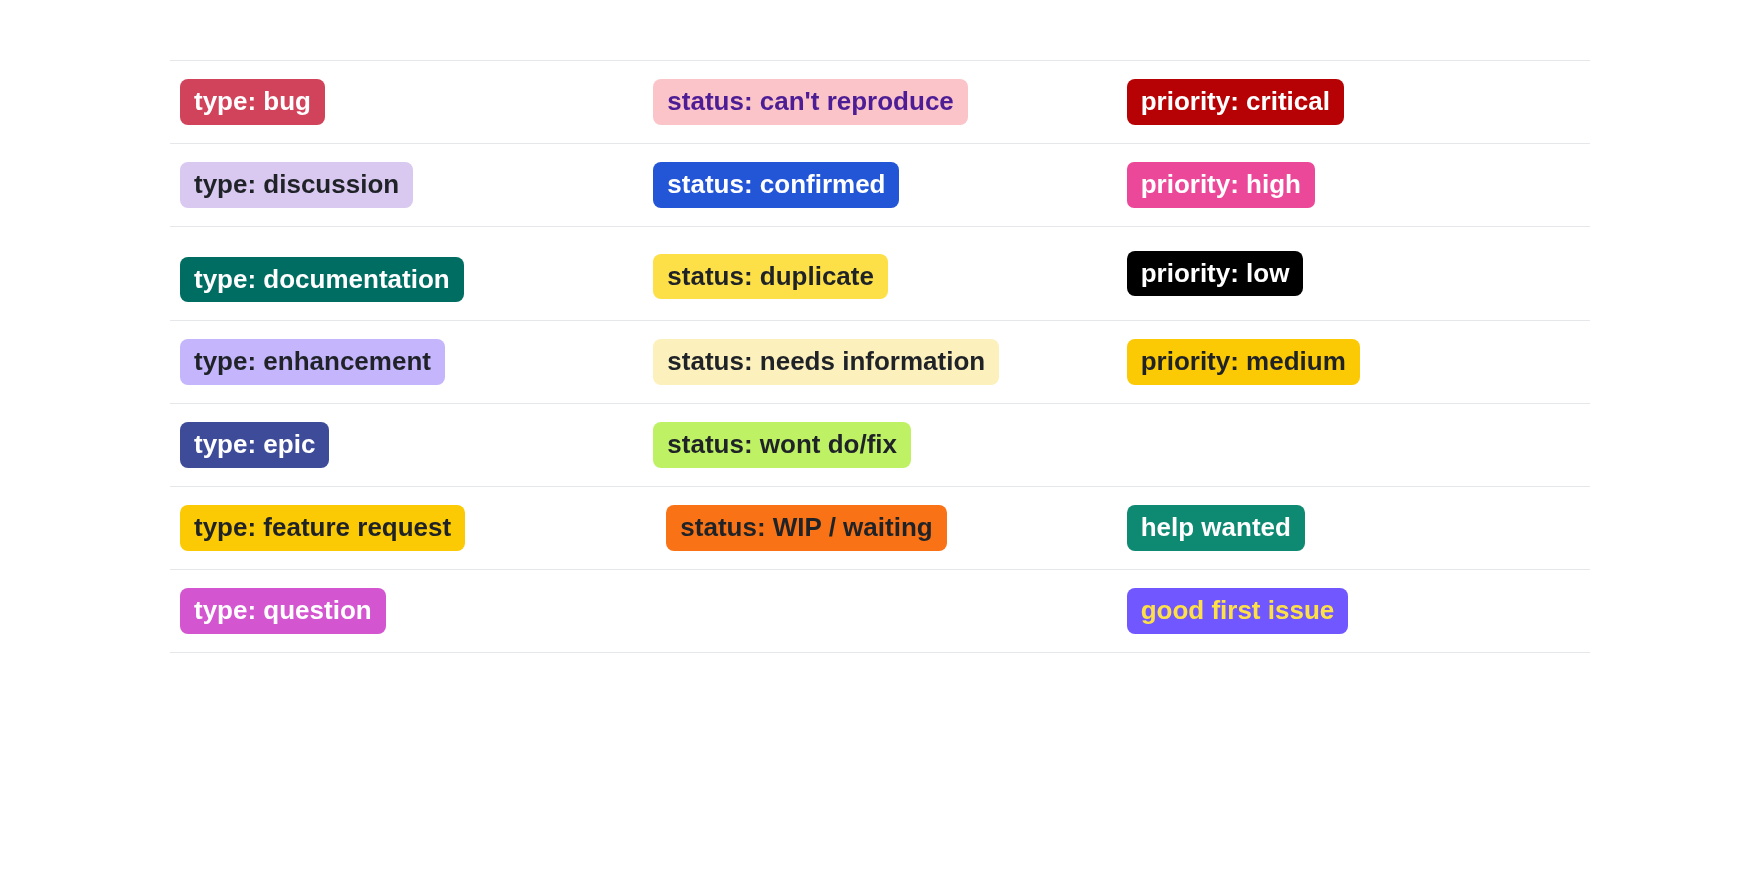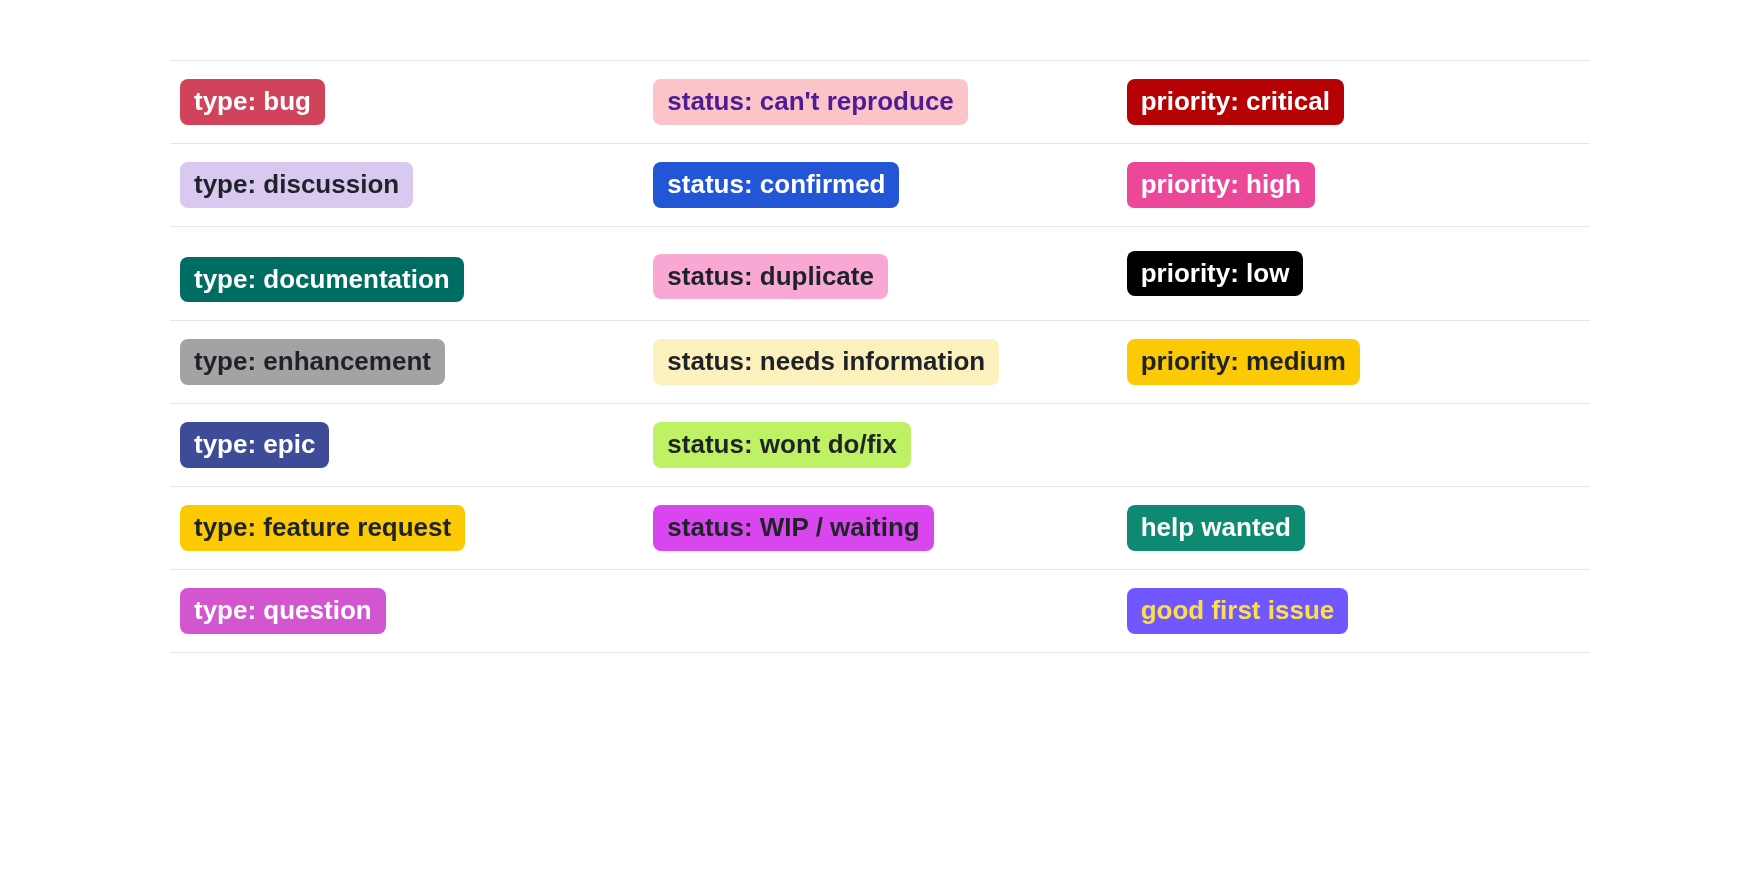--- a/index.html
+++ b/index.html
@@ -62,29 +62,29 @@
       </td>
       <td class="cell">
         <span class="label" style="background-color: #ec4899; color: rgb(255, 255, 255); border-radius: 7px;">priority: high</span>
       </td>
     </tr>
     <tr class="row">
       <td class="cell">
         <span class="label" style="background-color: rgb(0, 109, 99); color: rgb(255, 255, 255); margin-top: 12px;">type: documentation</span>
       </td>
       <td class="cell">
-        <span class="label" style="background-color: #f9a8d4; color: rgb(31, 35, 40); margin-top: 6px;">status: duplicate</span>
+        <span class="label" style="background-color: #fde047; color: rgb(31, 35, 40); margin-top: 6px;">status: duplicate</span>
       </td>
       <td class="cell">
         <span class="label" style="background-color: #000000; color: rgb(255, 255, 255);">priority: low</span>
       </td>
     </tr>
     <tr class="row">
       <td class="cell">
-        <span class="label" style="background-color: #a3a3a3; color: rgb(31, 35, 40);">type: enhancement</span>
+        <span class="label" style="background-color: #c4b5fd; color: rgb(31, 35, 40);">type: enhancement</span>
       </td>
       <td class="cell">
         <span class="label" style="background-color: rgb(252, 240, 188); color: rgb(31, 35, 40);">status: needs information</span>
       </td>
       <td class="cell">
         <span class="label" style="background-color: rgb(251, 202, 4); color: rgb(31, 35, 40);">priority: medium</span>
       </td>
     </tr>
     <tr class="row">
       <td class="cell">
@@ -95,21 +95,21 @@
       </td>
       <td class="cell">
         
       </td>
     </tr>
     <tr class="row">
       <td class="cell">
         <span class="label" style="background-color: rgb(251, 202, 4); color: rgb(31, 35, 40);">type: feature request</span>
       </td>
       <td class="cell">
-        <span class="label" style="background-color: #d946ef; color: rgb(31, 35, 40);">status: WIP / waiting</span>
+        <span class="label" style="background-color: #f97316; color: rgb(31, 35, 40); margin-left: 13px;">status: WIP / waiting</span>
       </td>
       <td class="cell">
         <span class="label" style="background-color: rgb(14, 138, 114); color: rgb(255, 255, 255);">help wanted</span>
       </td>
     </tr>
     <tr class="row">
       <td class="cell">
         <span class="label" style="background-color: rgb(211, 85, 208); color: #ffffff;">type: question</span>
       </td>
       <td class="cell">

